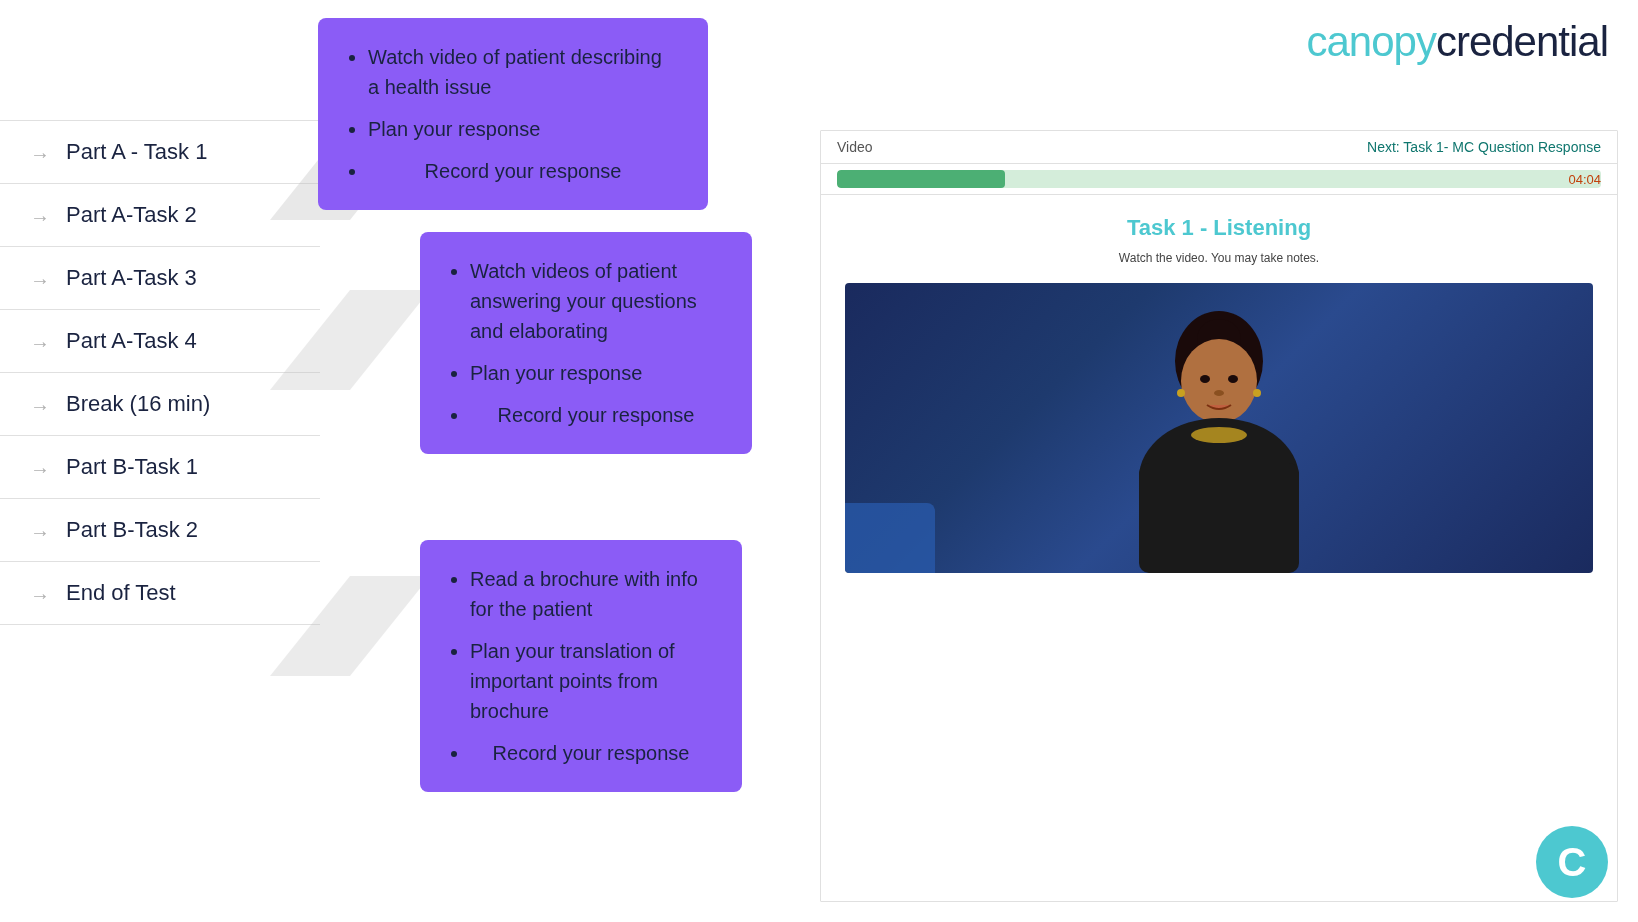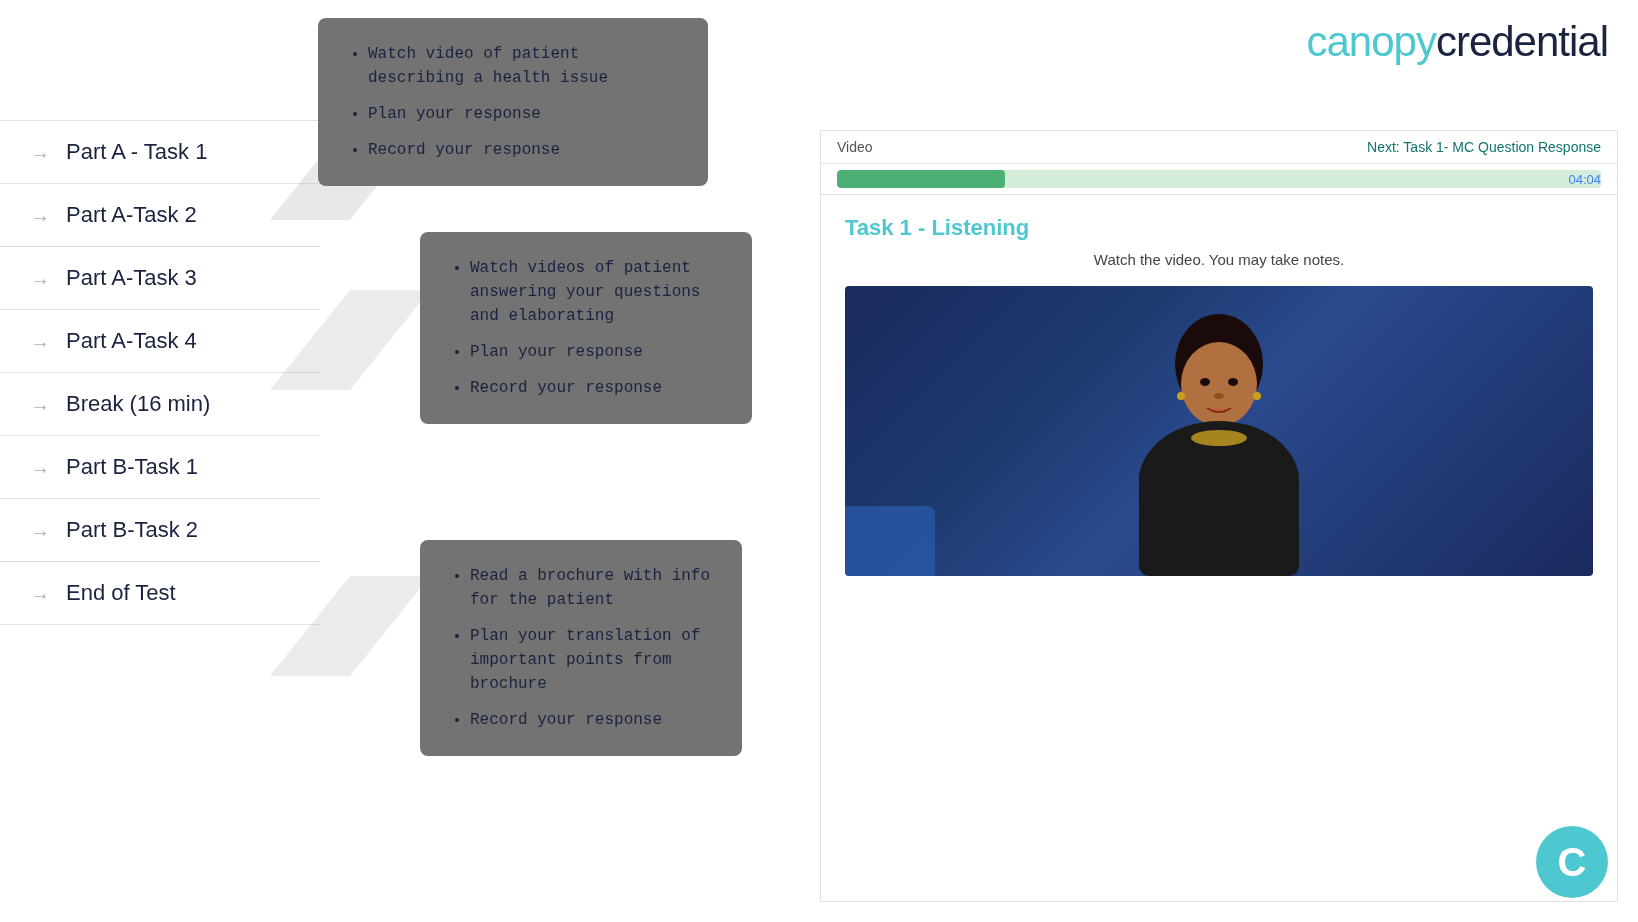--- a/index.html
+++ b/index.html
@@ -48,37 +48,37 @@
     }
     .arrow-icon {
       color: #b0b0b0;
       margin-right: 16px;
       font-size: 20px;
     }
 
     
     .tooltip-box {
       position: absolute;
-      background: #737373;
+      background: #8b5cf6;
       border-radius: 8px;
       padding: 24px 30px;
-      font-size: 16px;
+      font-size: 20px;
       color: #1a2340;
       line-height: 1.5;
-      font-family: Liberation Mono, monospace;
     }
     .tooltip-box ul {
       list-style: disc;
       padding-left: 20px;
     }
     .tooltip-box ul li {
       margin-bottom: 12px;
     }
     .tooltip-box ul li:last-child {
       margin-bottom: 0;
+      text-align: center;
     }
 
     
     .tooltip-1 {
       top: 18px;
       left: 318px;
       width: 390px;
     }
 
     
@@ -141,24 +141,25 @@
       border-radius: 4px;
     }
 
     .right-panel-body {
       padding: 20px 24px;
     }
     .task-title {
       color: #4dc8d0;
       font-size: 22px;
       font-weight: 600;
+      text-align: center;
       margin-bottom: 10px;
     }
     .task-subtitle {
-      font-size: 15px;
+      font-size: 12px;
       color: #444;
       text-align: center;
       margin-bottom: 18px;
     }
 
     
     .video-thumb {
       width: 100%;
       height: 290px;
       background: linear-gradient(135deg, #1a2a5e 0%, #1e3a6e 30%, #2a4a8e 50%, #1a2a5e 100%);
@@ -269,21 +270,21 @@
 <div class="right-panel">
   <div class="right-panel-header">
     <span>Video</span>
     <span class="next-label">Next: Task 1- MC Question Response</span>
   </div>
 
   <div class="progress-bar-container" style="position:relative;">
     <div class="progress-bar-outer">
       <div class="progress-bar-inner" style="width:22%;"></div>
     </div>
-    <span style="position:absolute;right:16px;top:8px;font-size:13px;color:#3b82f6;">04:04</span>
+    <span style="position:absolute;right:16px;top:8px;font-size:13px;color:#c2410c;">04:04</span>
   </div>
   <div class="right-panel-body">
     <div class="task-title">Task 1 - Listening</div>
     <div class="task-subtitle">Watch the video. You may take notes.</div>
 
     <div class="video-thumb">
 
       <svg viewBox="0 0 280 270" width="280" height="270" style="position:absolute;bottom:0;left:50%;transform:translateX(-50%);">
 
         <ellipse cx="140" cy="58" rx="44" ry="50" fill="#1a0a0a"></ellipse>

